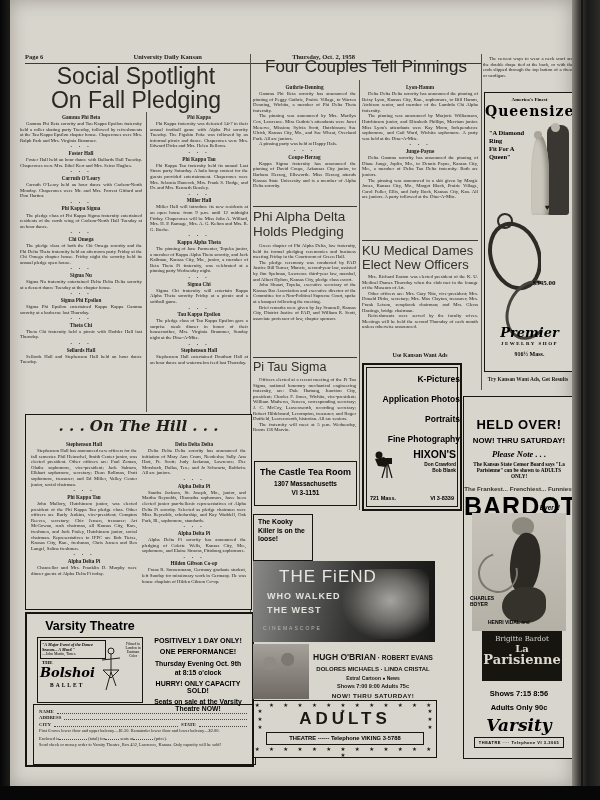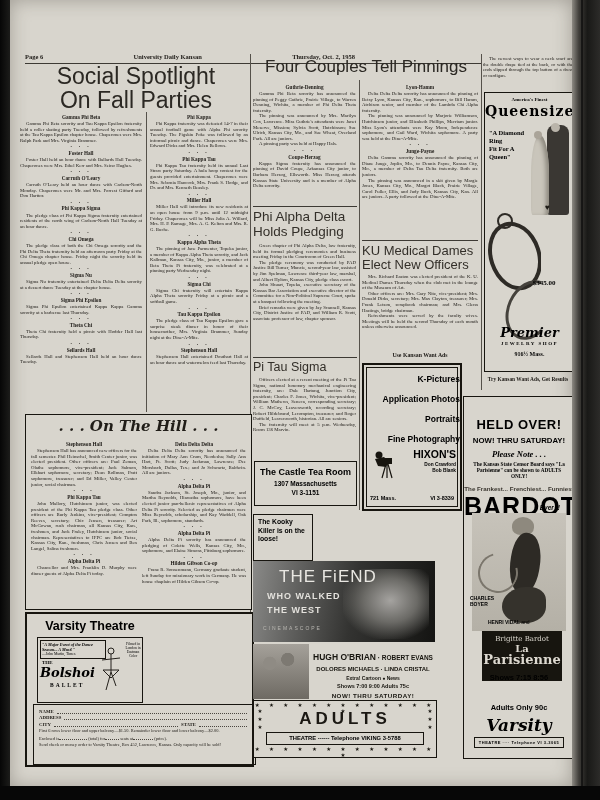--- a/index.html
+++ b/index.html
@@ -52,21 +52,21 @@
   </div>
   <div class="hrule" style="left:15px;top:63px;width:457px;"></div>
 
   <div class="vrule" style="left:136px;top:112px;height:300px;"></div>
   <div class="vrule" style="left:240px;top:54px;height:706px;"></div>
   <div class="vrule" style="left:349px;top:80px;height:430px;"></div>
   <div class="vrule" style="left:471px;top:54px;height:336px;"></div>
 
   <div class="big-head" style="left:15px;top:64px;width:222px;font-size:23px;">
     <div>Social Spotlight</div>
-    <div>On Fall Parties</div>
+    <div>On Fall Pledging</div>
   </div>
   <div class="news-col" style="left:10px;top:114px;width:122px;height:296px;">
         <div class="sec-h">Gamma Phi Beta</div>
         <p class="sec-p">Gamma Phi Beta sorority and Tau Kappa Epsilon fraternity held a roller skating party Tuesday, followed by refreshments at the Tau Kappa Epsilon chapter house. Chaperones were Mrs. Ralph Park and Mrs. Virginia Brammer.</p>
         <div class="dots">• • •</div>
         <div class="sec-h">Foster Hall</div>
         <p class="sec-p">Foster Hall held an hour dance with Ballards Hall Tuesday. Chaperones were Mrs. Ethel Kerr and Mrs. Seino Hughes.</p>
         <div class="dots">• • •</div>
         <div class="sec-h">Carruth O'Leary</div>
         <p class="sec-p">Carruth O'Leary held an hour dance with Carlson-North Monday. Chaperones were Mr. and Mrs. Forrest Giffard and Don Harttor.</p>
@@ -255,20 +255,28 @@
       </div>
       <div style="position:absolute;left:4px;top:22px;font-size:5px;font-weight:bold;">THE</div>
       <div style="position:absolute;left:2px;top:27px;font-family:'DejaVu Serif',serif;font-style:italic;font-weight:bold;font-size:13px;">Bolshoi</div>
       <div style="position:absolute;left:12px;top:44px;font-size:5.5px;font-weight:bold;letter-spacing:2px;">BALLET</div>
       <svg style="position:absolute;right:18px;top:8px;" width="26" height="50" viewBox="0 0 26 50">
         <circle cx="13" cy="5" r="3" fill="none" stroke="#24211c" stroke-width="1"></circle>
         <path d="M13 8 L13 26 M4 14 L22 12 M13 26 L8 44 M13 26 L18 40" stroke="#24211c" stroke-width="1" fill="none"></path>
         <path d="M5 24 L21 24 L13 32 Z" fill="none" stroke="#24211c" stroke-width="1"></path>
       </svg>
       <div style="position:absolute;right:1px;top:4px;width:16px;font-size:3.6px;text-align:center;">Filmed in London in Eastman Color</div>
+    </div>
+    <div class="sans" style="position:absolute;left:122px;top:22px;width:98px;text-align:center;font-weight:bold;">
+      <div style="font-size:7.2px;">POSITIVELY 1 DAY ONLY!</div>
+      <div style="font-size:7.2px;margin-top:2px;">ONE PERFORMANCE!</div>
+      <div style="font-size:6.8px;margin-top:4px;">Thursday  Evening  Oct.  9th</div>
+      <div style="font-size:6.8px;margin-top:2px;">at  8:15  o'clock</div>
+      <div style="font-size:7px;margin-top:4px;">HURRY! ONLY CAPACITY SOLD!</div>
+      <div style="font-size:6.8px;margin-top:4px;">Seats on sale at the Varsity Theatre  NOW!</div>
     </div>
     <div style="position:absolute;left:6px;top:90px;width:211px;height:55px;border:1px solid #17150f;padding:2px 5px;">
       <div class="dotrow">
             <span>NAME</span>
             <span class="dotfill"></span>
           </div>
       <div class="dotrow">
             <span>ADDRESS</span>
             <span class="dotfill"></span>
           </div>
@@ -344,21 +352,21 @@
           <div>BOYER</div>
     </div>
     <div style="position:absolute;left:24px;top:222px;font-size:5px;font-weight:bold;">
       <span>HENRI</span> <span>VIDAL</span> <span style="font-weight:normal;">and</span>
     </div>
     <div style="position:absolute;left:18px;top:234px;width:80px;height:50px;background:#17150f;color:#ddd9d0;text-align:center;">
       <div style="font-family:'DejaVu Serif',serif;font-size:7px;margin-top:4px;">Brigitte Bardot</div>
       <div style="font-family:'DejaVu Serif',serif;font-size:10px;font-weight:bold;">La</div>
       <div style="font-family:'DejaVu Serif',serif;font-size:13px;font-weight:bold;margin-top:-2px;">Parisienne</div>
     </div>
-    <div class="center" style="position:absolute;left:0;right:0;top:276px;font-size:7.5px;font-weight:bold;">Shows 7:15  8:56</div>
+    <div class="center" style="position:absolute;left:0;right:0;top:292px;font-size:7.5px;font-weight:bold;">Shows 7:15  8:56</div>
     <div class="center" style="position:absolute;left:0;right:0;top:306px;font-size:7.5px;font-weight:bold;">Adults Only 90c</div>
     <div class="center" style="position:absolute;left:0;right:0;top:318px;font-family:'DejaVu Serif',serif;font-style:italic;font-weight:bold;font-size:17px;">Varsity</div>
     <div style="position:absolute;left:10px;right:10px;top:340px;height:9px;border:1px solid #17150f;text-align:center;font-size:4px;font-weight:bold;line-height:9px;letter-spacing:.5px;">THEATRE ···· Telephone VI 3-3065</div>
   </div>
 </div>
 
 <div class="edge" style="left:0;top:0;width:10px;height:800px;background:linear-gradient(90deg,#060606,#1c1c1a);"></div>
 <div class="edge" style="left:572px;top:0;width:28px;height:800px;background:linear-gradient(90deg,#8d8a83 0%,#3f3d39 25%,#191917 55%,#2c2b29 100%);"></div>
 <div class="edge" style="left:581px;top:0;width:2px;height:800px;background:#0c0c0c;opacity:.7;"></div>
 <div class="edge" style="left:0;top:786px;width:600px;height:14px;background:#070707;"></div>

